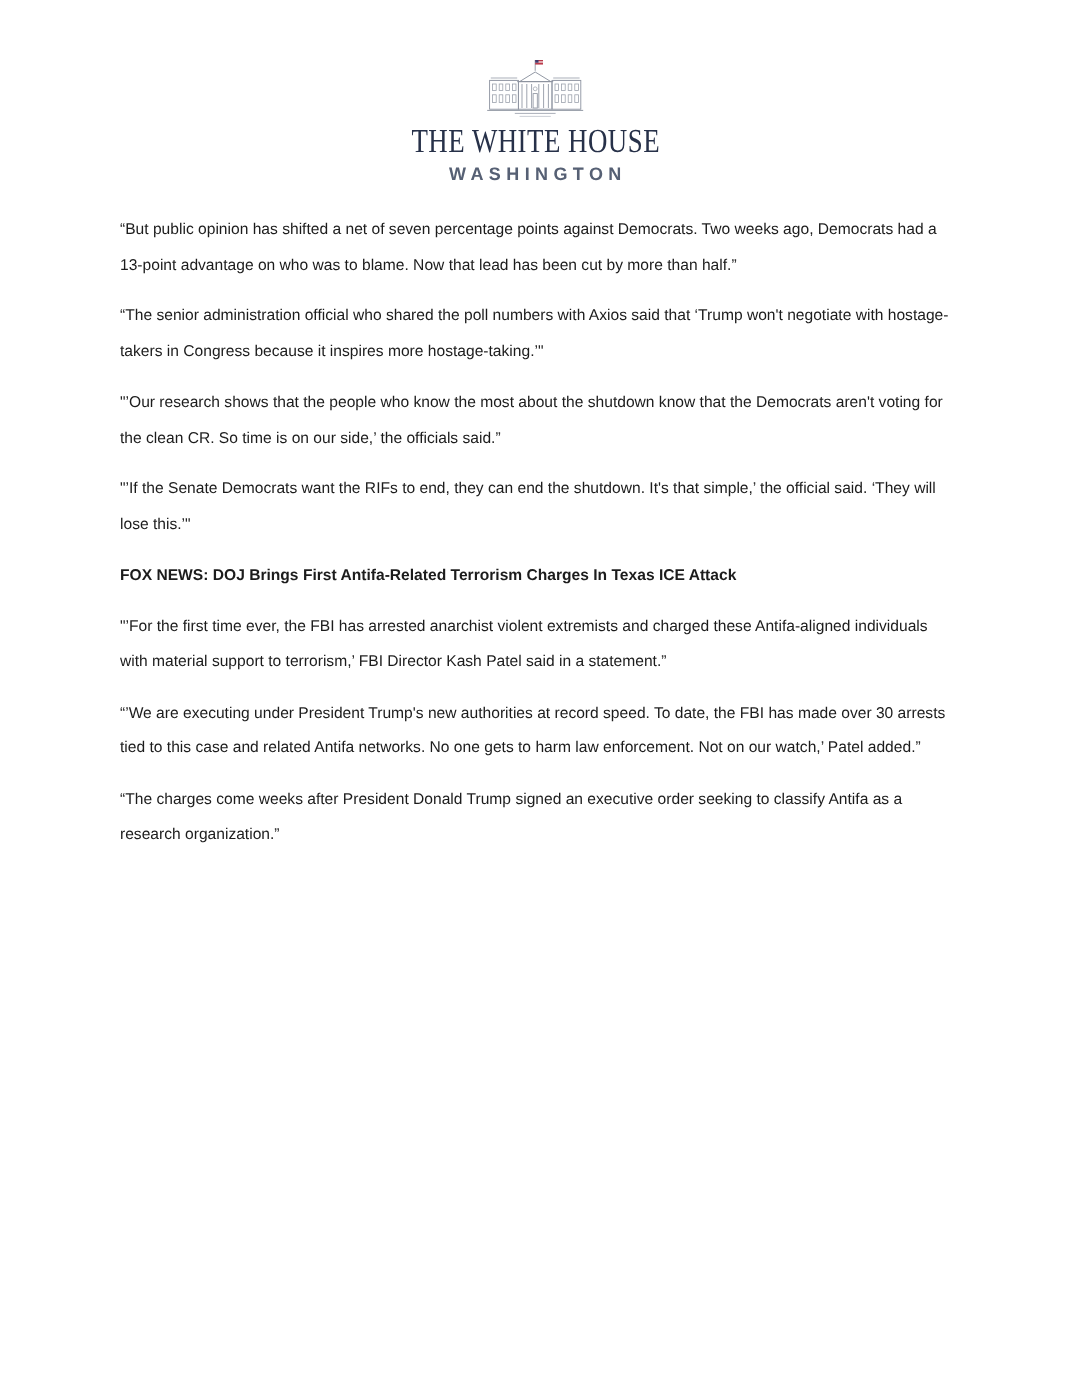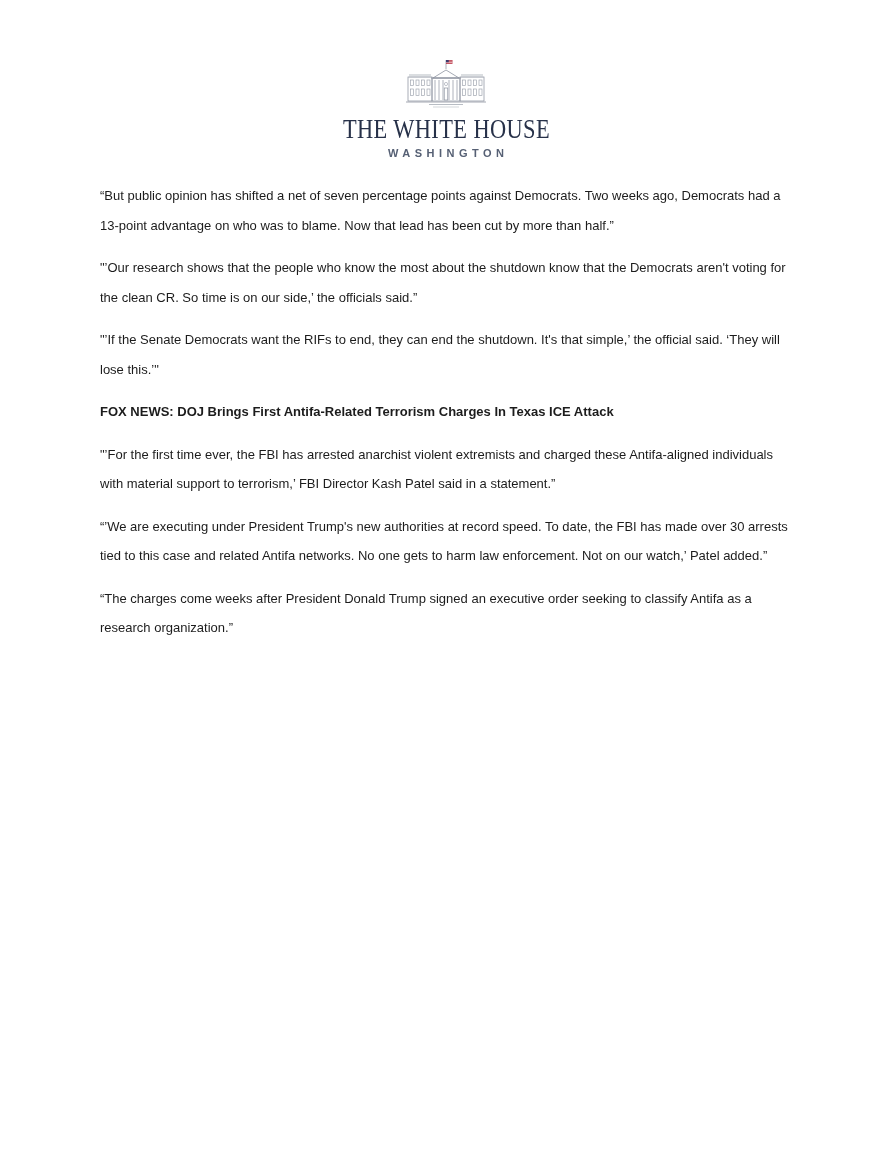--- a/index.html
+++ b/index.html
@@ -10,23 +10,22 @@
   .page {
     position: relative;
     width: 892px;
     height: 1152px;
     background: #ffffff;
     font-family: "Liberation Sans", sans-serif;
     color: #1c1c1c;
     overflow: hidden;
   }
   .letterhead {
-    padding-top: 34px;
+    padding-top: 48px;
     text-align: center;
-    margin-top: 24px;
   }
   .building {
     display: block;
     margin: 0 auto;
     width: 104px;
     height: 52px;
   }
   .logo-title {
     display: inline-block;
     margin-top: 4px;
@@ -35,21 +34,21 @@
     font-weight: 400;
     color: #273149;
     letter-spacing: 0.5px;
     transform: scaleX(0.80);
     transform-origin: center;
     white-space: nowrap;
     line-height: 1.05;
   }
   .logo-subtitle {
     margin-top: 4px;
-    font-size: 11px;
+    font-size: 15px;
     font-weight: 700;
     letter-spacing: 4.5px;
     color: #566074;
     text-indent: 4.5px; 
   }
   .body-text {
     margin: 22px 100px 0 100px;
     width: 694px;
   }
   .body-text p {
@@ -127,20 +126,21 @@
       <line x1="24" y1="88" x2="184" y2="88" stroke="#8d93a0" stroke-width="1.6"></line>
       <line x1="70" y1="93" x2="138" y2="93" stroke="#9aa0ab" stroke-width="1.4"></line>
       <line x1="78" y1="98" x2="130" y2="98" stroke="#b7bcc5" stroke-width="1.2"></line>
     </svg>
     <div class="logo-title">THE WHITE HOUSE</div>
     <div class="logo-subtitle">WASHINGTON</div>
   </div>
 
   <div class="body-text">
     <p>“But public opinion has shifted a net of seven percentage points against Democrats. Two weeks ago, Democrats had a 13-point advantage on who was to blame. Now that lead has been cut by more than half.”</p>
+    <p>“The senior administration official who shared the poll numbers with Axios said that ‘Trump won't negotiate with hostage-takers in Congress because it inspires more hostage-taking.’"</p>
     <p>"’Our research shows that the people who know the most about the shutdown know that the Democrats aren't voting for the clean CR. So time is on our side,’ the officials said.”</p>
     <p>"’If the Senate Democrats want the RIFs to end, they can end the shutdown. It's that simple,’ the official said. ‘They will lose this.’"</p>
 
     <p class="section-heading">FOX NEWS: DOJ Brings First Antifa-Related Terrorism Charges In Texas ICE Attack</p>
 
     <p>"’For the first time ever, the FBI has arrested anarchist violent extremists and charged these Antifa-aligned individuals with material support to terrorism,’ FBI Director Kash Patel said in a statement.”</p>
     <p>“’We are executing under President Trump's new authorities at record speed. To date, the FBI has made over 30 arrests tied to this case and related Antifa networks. No one gets to harm law enforcement. Not on our watch,’ Patel added.”</p>
     <p>“The charges come weeks after President Donald Trump signed an executive order seeking to classify Antifa as a research organization.”</p>
   </div>
 

